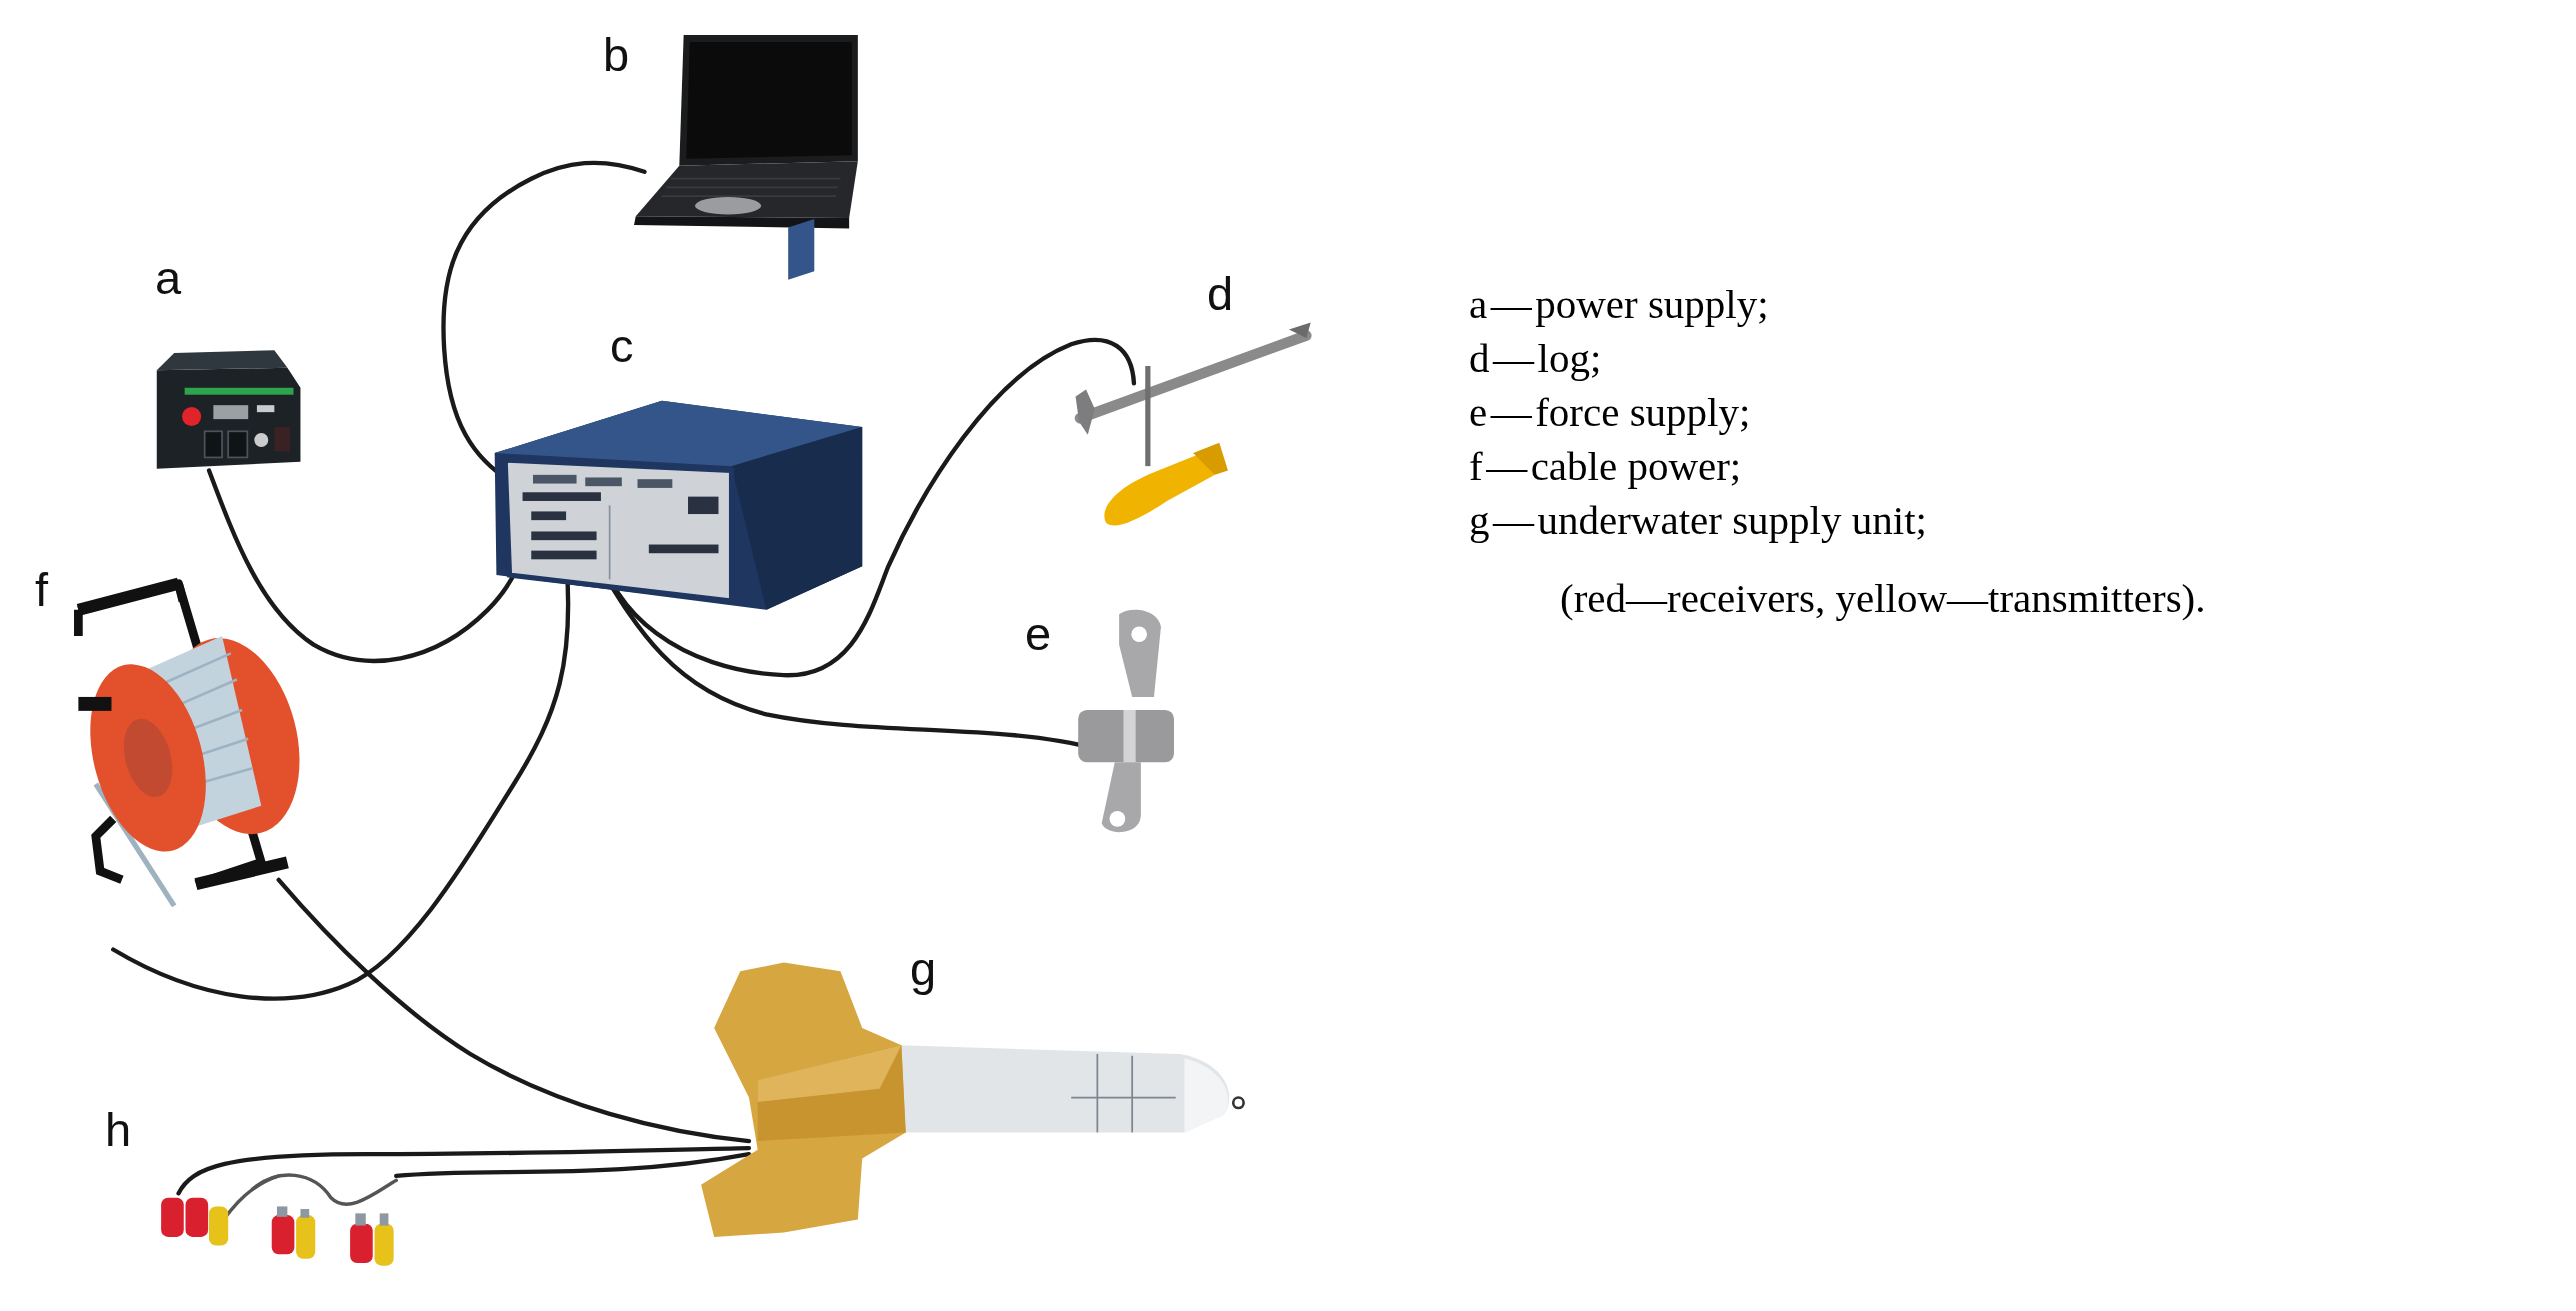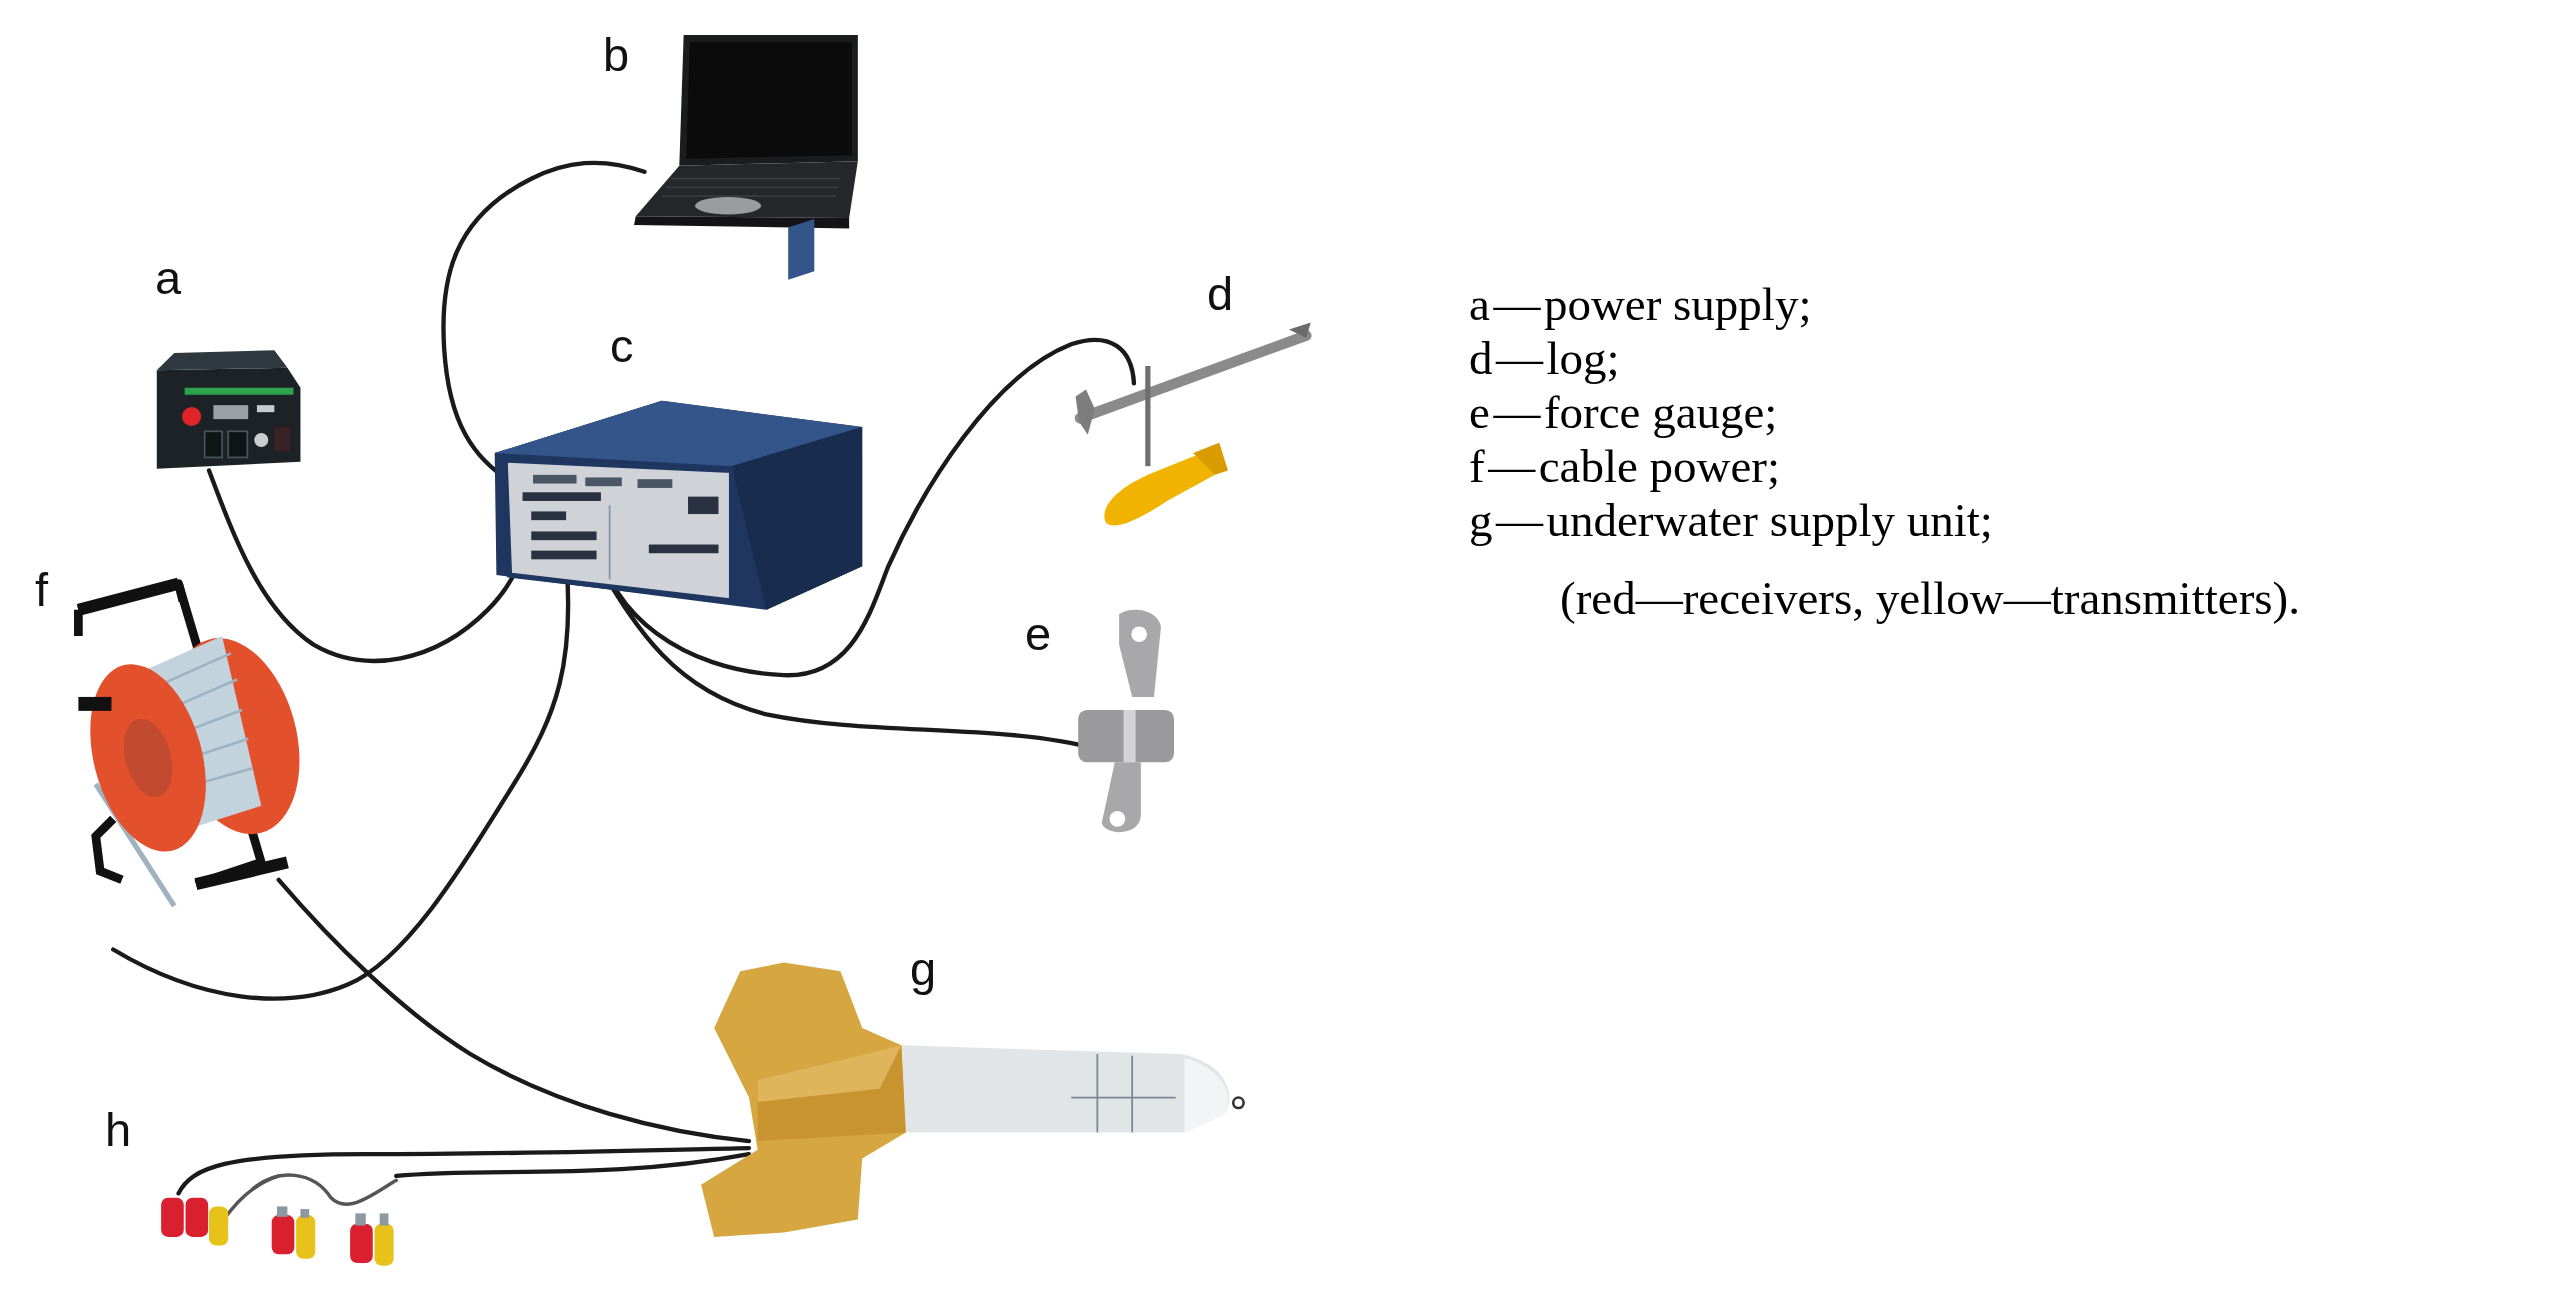--- a/index.html
+++ b/index.html
@@ -1,20 +1,20 @@
 <!DOCTYPE html>
 <html style="font-size:14px"><head>
 <meta charset="utf-8">
 <style>
   html, body { margin:0; padding:0; background:#ffffff; }
   body { width:2576px; height:1312px; position:relative; overflow:hidden; }
   #figure { position:absolute; left:0; top:0; width:1437px; height:1312px; }
   #figure svg { position:absolute; left:0; top:0; }
   .lbl { position:absolute; font-family:"Liberation Sans", sans-serif; font-size:47px; color:#111; line-height:1; }
-  #legend { position:absolute; left:1469px; top:277px; font-family:"Liberation Serif", serif; font-size:47px; color:#000; line-height:54px; }
+  #legend { position:absolute; left:1469px; top:277px; font-family:"Liberation Serif", serif; font-size:41px; color:#000; line-height:54px; }
   .leg-row { white-space:nowrap; }
   .leg-row .k { display:inline-block; }
   .leg-row .dash { display:inline-block; margin:0 3.5px; }
   .leg-cont { padding-left:91px; white-space:nowrap;margin-top:24px; }
 </style>
 </head>
 <body>
 
 <div id="figure">
   <svg width="1437" height="1312" viewBox="0 0 1650 1506">
@@ -163,18 +163,18 @@
   <div class="lbl" style="left:1207px;top:270px;">d</div>
   <div class="lbl" style="left:1025px;top:610px;">e</div>
   <div class="lbl" style="left:35px;top:566px;">f</div>
   <div class="lbl" style="left:910px;top:945px;">g</div>
   <div class="lbl" style="left:105px;top:1106px;">h</div>
 </div>
 
 <div id="legend">
   <div class="leg-row"><span class="k">a</span><span class="dash">—</span><span>power supply;</span></div>
   <div class="leg-row"><span class="k">d</span><span class="dash">—</span><span>log;</span></div>
-  <div class="leg-row"><span class="k">e</span><span class="dash">—</span><span>force gauge;</span></div>
+  <div class="leg-row"><span class="k">e</span><span class="dash">—</span><span>force supply;</span></div>
   <div class="leg-row"><span class="k">f</span><span class="dash">—</span><span>cable power;</span></div>
   <div class="leg-row"><span class="k">g</span><span class="dash">—</span><span>underwater supply unit;</span></div>
   <div class="leg-cont">(red—receivers, yellow—transmitters).</div>
 </div>
 
 
 </body></html>

